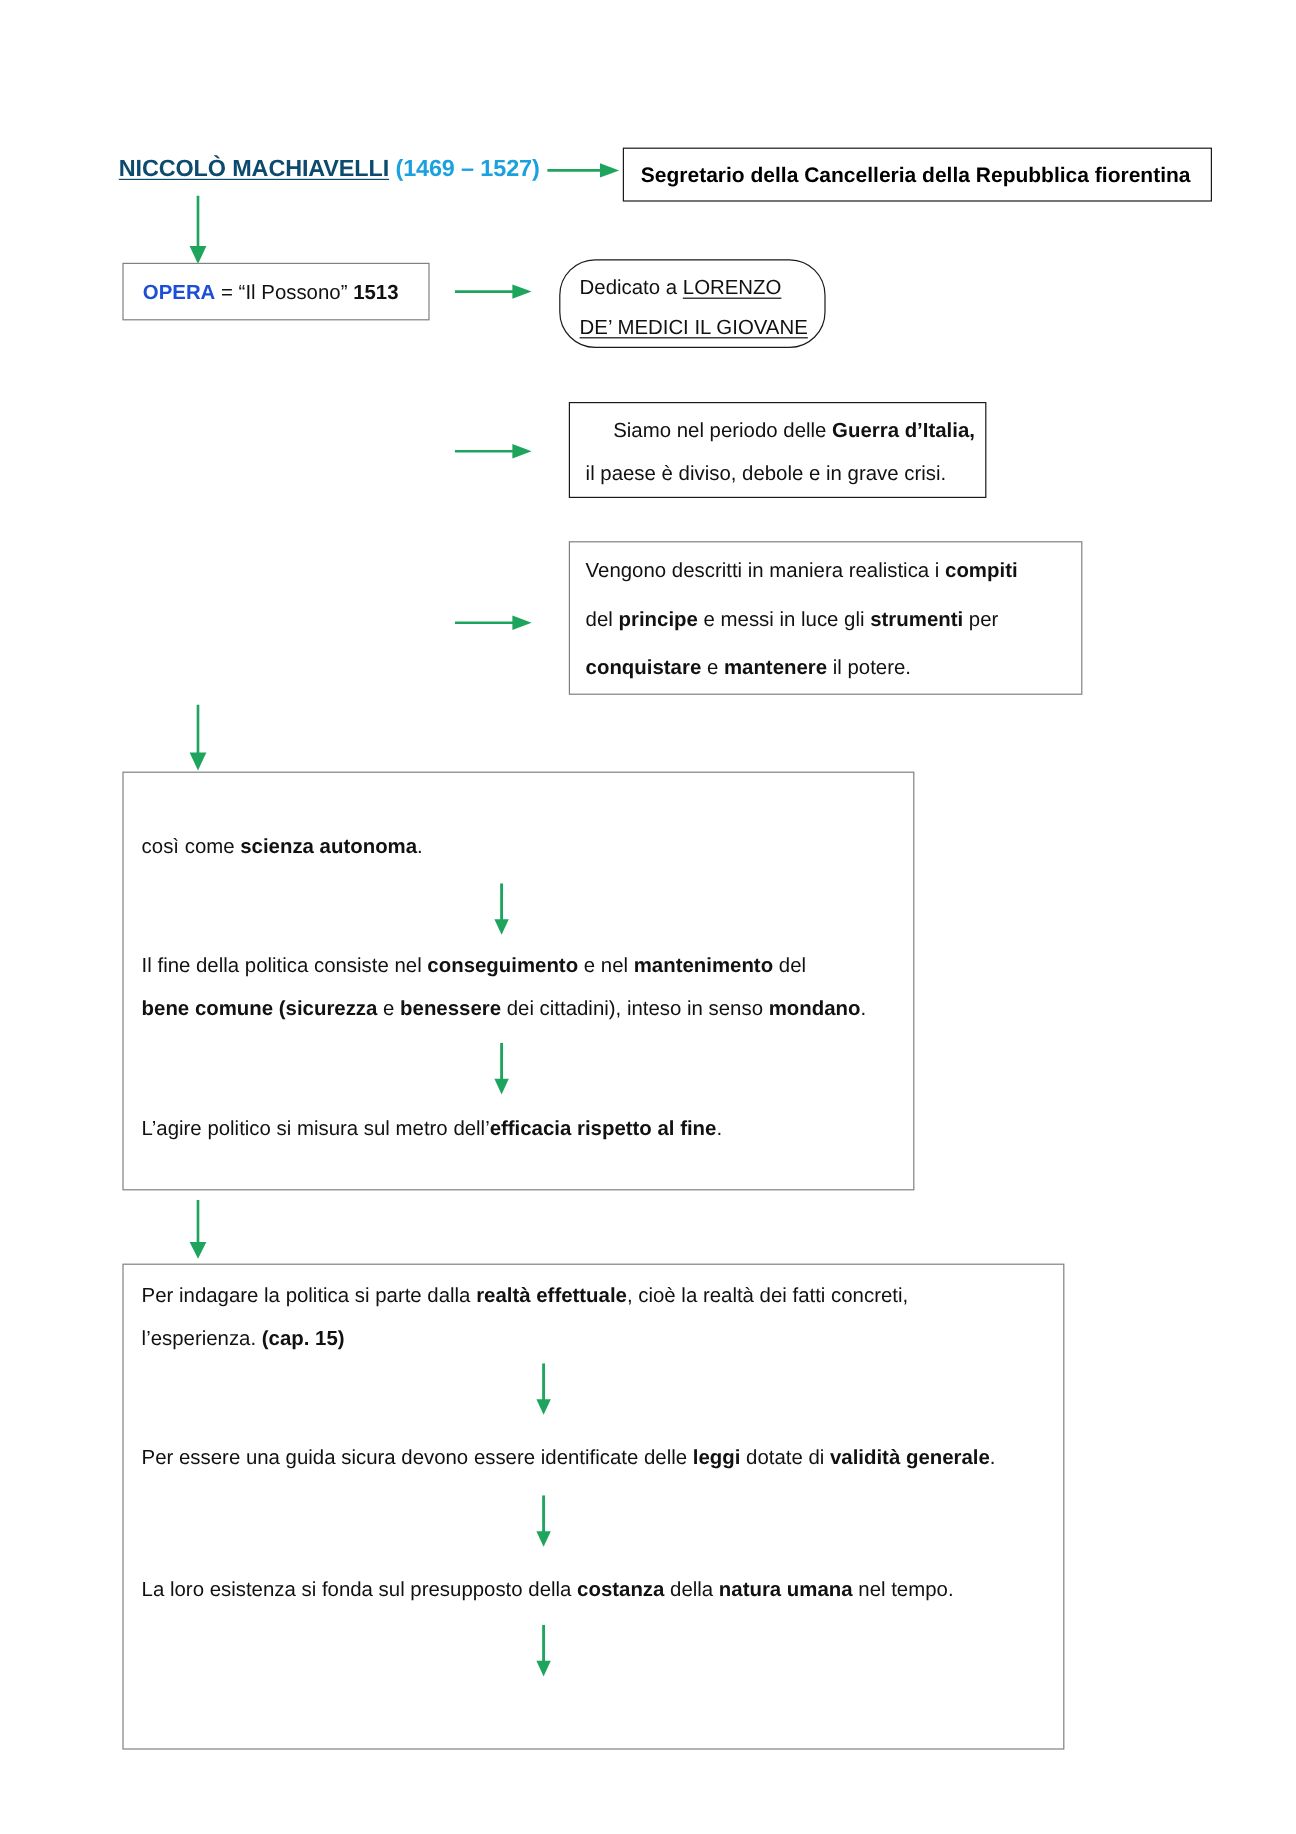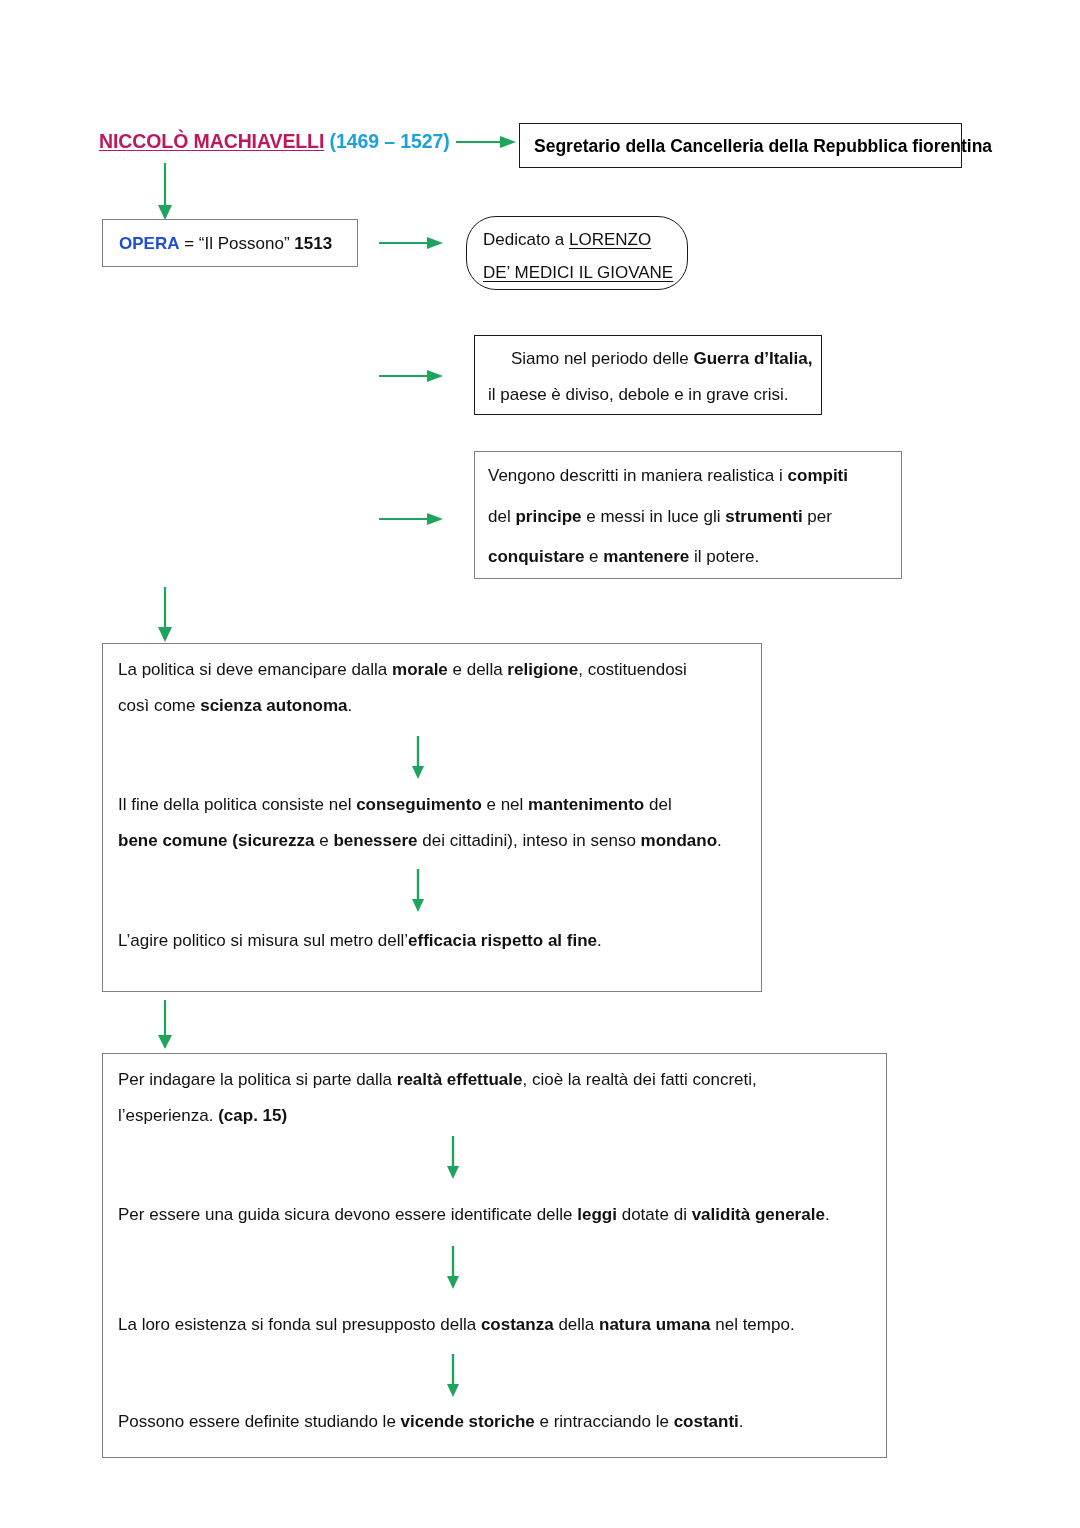--- a/index.html
+++ b/index.html
@@ -21,21 +21,21 @@
 
   
   .title {
     font-size: 19.5px;
     font-weight: bold;
     letter-spacing: -0.1px;
     white-space: nowrap;
     color: #000;
   }
   .title .name {
-    color: #be185d;
+    color: #0c4a6e;
     text-decoration: underline;
     text-underline-offset: 2px;
   }
   .title .years { color: #1BA1DE; }
 
   .box {
     box-sizing: border-box;
     border: 1.3px solid #808080;
     background: #ffffff;
   }
@@ -71,21 +71,21 @@
     <span class="name">NICCOLÒ MACHIAVELLI</span><span class="years"> (1469 – 1527)</span>
   </div>
 
   <div class="abs arrow" style="left:456px; top:134px;">
     <svg width="62" height="16" viewBox="0 0 62 16">
       <line x1="0" y1="8" x2="46" y2="8" stroke="#1FA45E" stroke-width="2.2"></line>
       <polygon points="44,2 60,8 44,14" fill="#1FA45E"></polygon>
     </svg>
   </div>
 
-  <div class="abs box box-dark" style="left:519px; top:123px; width:443px; height:45px;text-decoration:underline;">
+  <div class="abs box box-dark" style="left:519px; top:123px; width:491px; height:45px;text-decoration:underline;">
     <div class="abs bold-head" style="left:14px; top:12px;">Segretario della Cancelleria della Repubblica fiorentina</div>
   </div>
 
   <div class="abs arrow" style="left:156px; top:163px;">
     <svg width="18" height="58" viewBox="0 0 18 58">
       <line x1="9" y1="0" x2="9" y2="44" stroke="#1FA45E" stroke-width="2.2"></line>
       <polygon points="2,42 16,42 9,57" fill="#1FA45E"></polygon>
     </svg>
   </div>
 
@@ -146,23 +146,20 @@
 
   <div class="abs arrow" style="left:156px; top:587px;">
     <svg width="18" height="56" viewBox="0 0 18 56">
       <line x1="9" y1="0" x2="9" y2="42" stroke="#1FA45E" stroke-width="2.2"></line>
       <polygon points="2,40 16,40 9,55" fill="#1FA45E"></polygon>
     </svg>
   </div>
 
   <div class="abs box" style="left:102px; top:643px; width:660px; height:349px;">
 
-    <div class="abs line" style="left:15px; top:17px;">
-      <span>La politica si deve emancipare dalla </span><b>morale</b><span> e della </span><b>religione</b><span>, costituendosi</span>
-    </div>
     <div class="abs line" style="left:15px; top:53px;">
       <span>così come </span><b>scienza autonoma</b><span>.</span>
     </div>
 
     <div class="abs arrow" style="left:307px; top:92px;">
       <svg width="16" height="44" viewBox="0 0 16 44">
         <line x1="8" y1="0" x2="8" y2="32" stroke="#1FA45E" stroke-width="2.4"></line>
         <polygon points="2,30 14,30 8,43" fill="#1FA45E"></polygon>
       </svg>
     </div>
@@ -224,18 +221,15 @@
       <span>La loro esistenza si fonda sul presupposto della </span><b>costanza</b><span> della </span><b>natura umana</b><span> nel tempo.</span>
     </div>
 
     <div class="abs arrow" style="left:342px; top:300px;">
       <svg width="16" height="44" viewBox="0 0 16 44">
         <line x1="8" y1="0" x2="8" y2="32" stroke="#1FA45E" stroke-width="2.4"></line>
         <polygon points="2,30 14,30 8,43" fill="#1FA45E"></polygon>
       </svg>
     </div>
 
-    <div class="abs line" style="left:15px; top:359px;">
-      <span>Possono essere definite studiando le </span><b>vicende storiche</b><span> e rintracciando le </span><b>costanti</b><span>.</span>
-    </div>
   </div>
 
 </div>
 
 </body></html>

